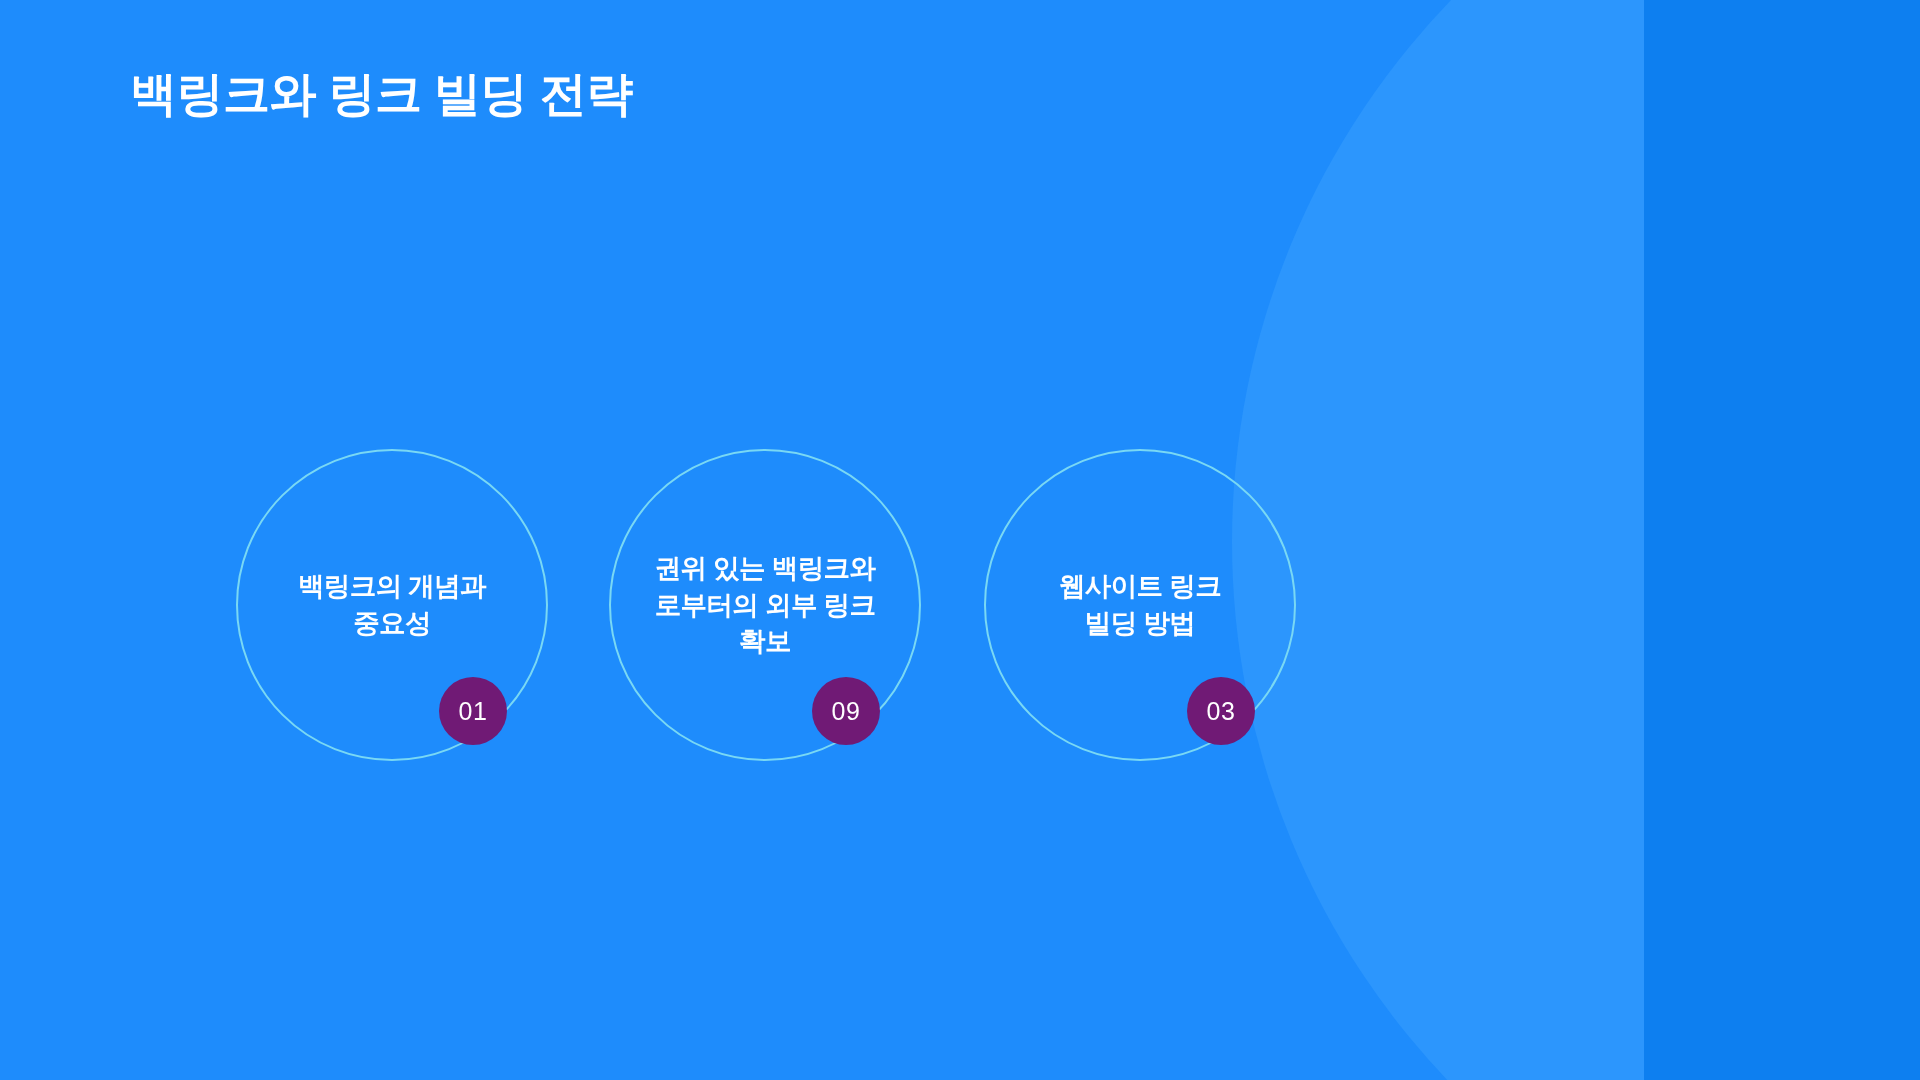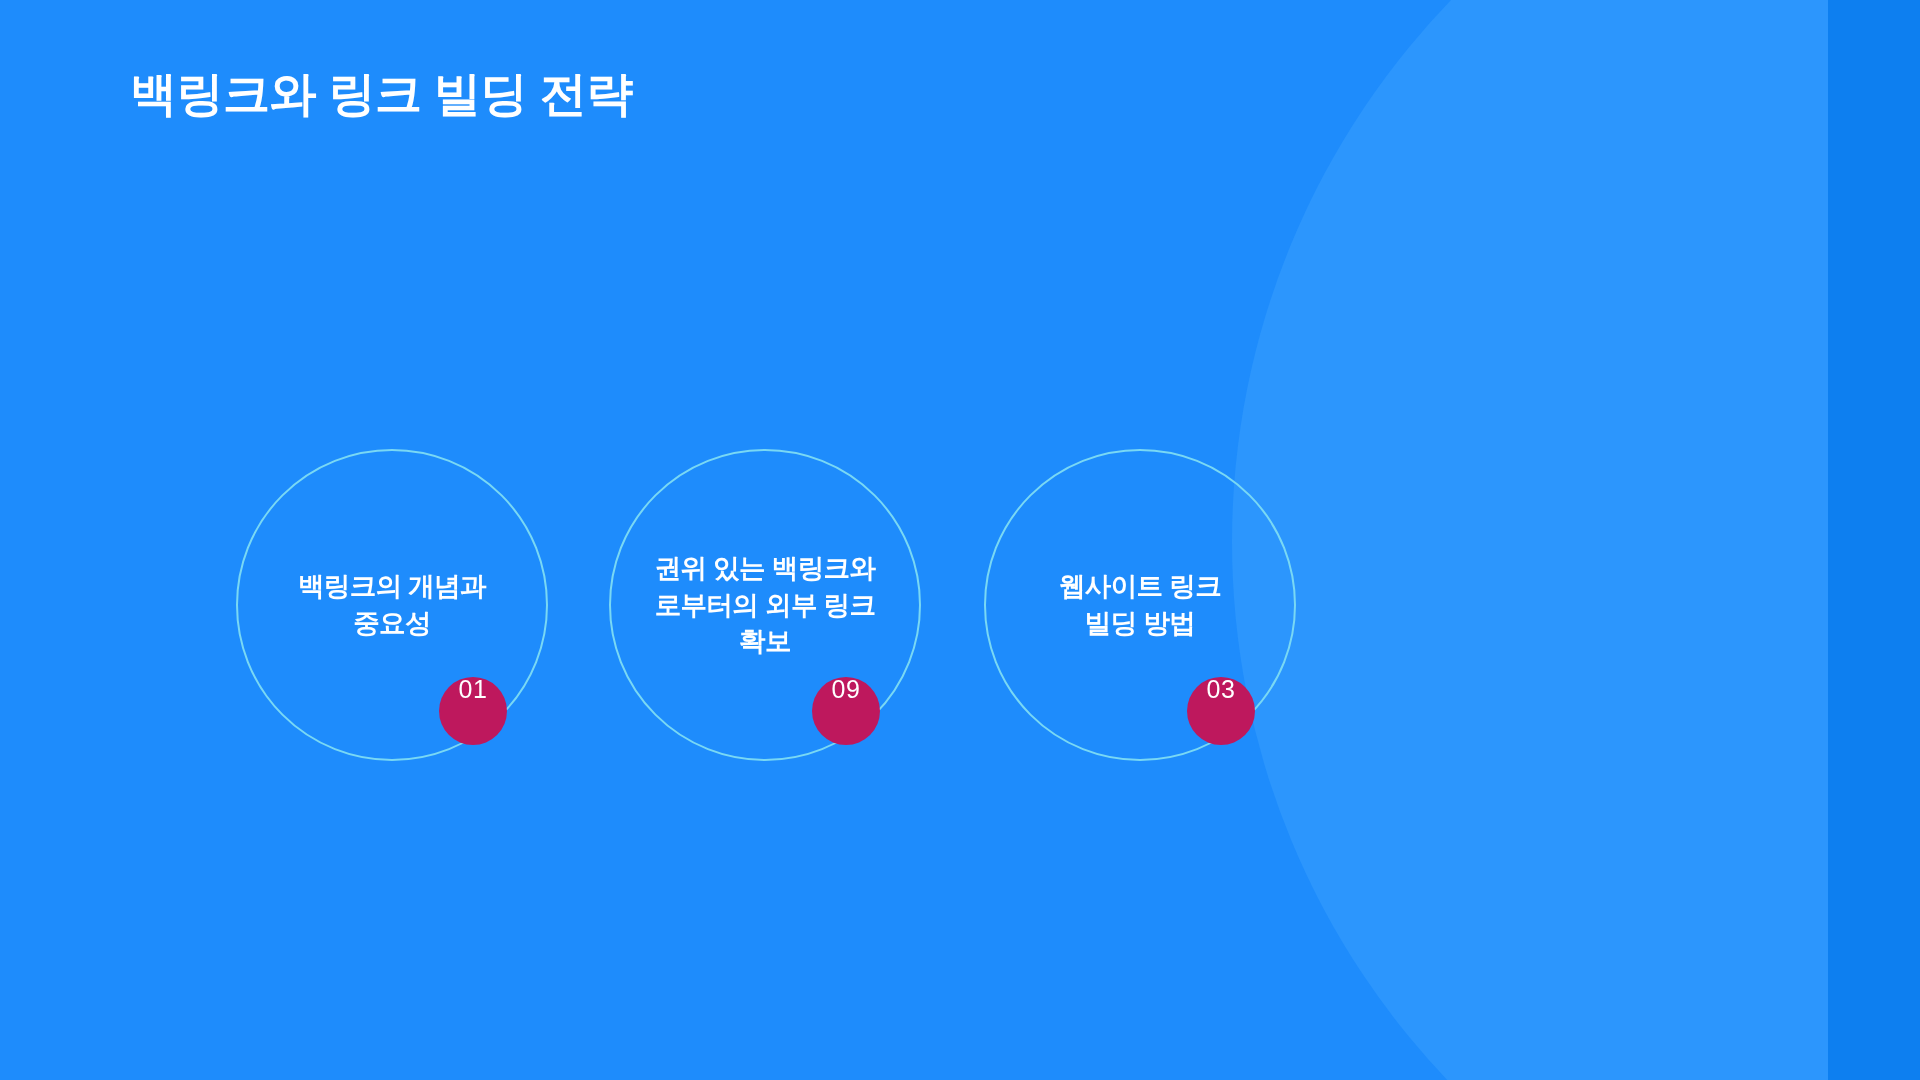--- a/index.html
+++ b/index.html
@@ -10,21 +10,21 @@
   }
   body {
     width: 1920px;
     height: 1080px;
     overflow: hidden;
     font-family: "Liberation Sans", "DejaVu Sans", sans-serif;
   }
 
   #slide {
     position: relative;
-    width: 1828px;
+    width: 1644px;
     height: 1080px;
     background: #1e8cfc;
     overflow: hidden;
   }
 
   
   .deco-circle {
     position: absolute;
     border-radius: 50%;
     background: #2c96fd;
@@ -93,24 +93,25 @@
     line-height: 1.38;
     letter-spacing: -0.6px;
     white-space: pre-line;
   }
 
   .badge {
     position: absolute;
     width: 68px;
     height: 68px;
     border-radius: 50%;
-    background: #be185d;
+    background: #701a75;
     left: 203px;
     top: 228px;
     display: flex;
+    align-items: center;
     justify-content: center;
   }
   .badge-text {
     color: #ffffff;
     font-size: 25px;
     font-weight: normal;
     letter-spacing: 0.5px;
     line-height: 1;
   }
 </style>

